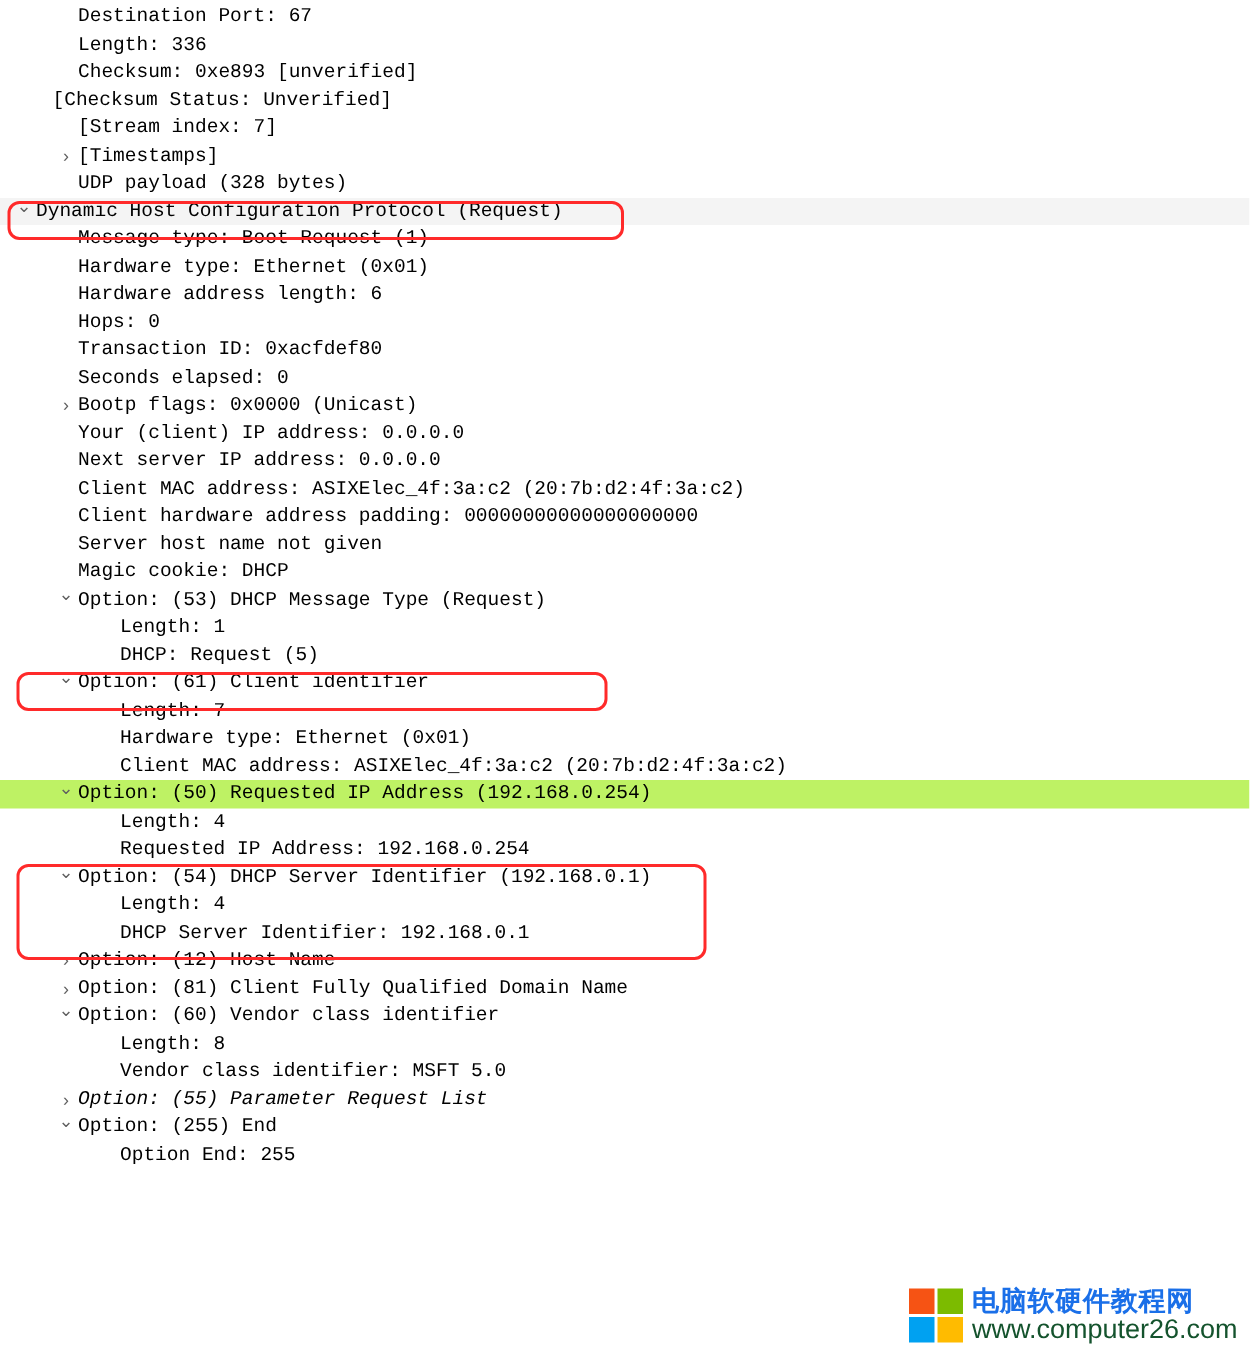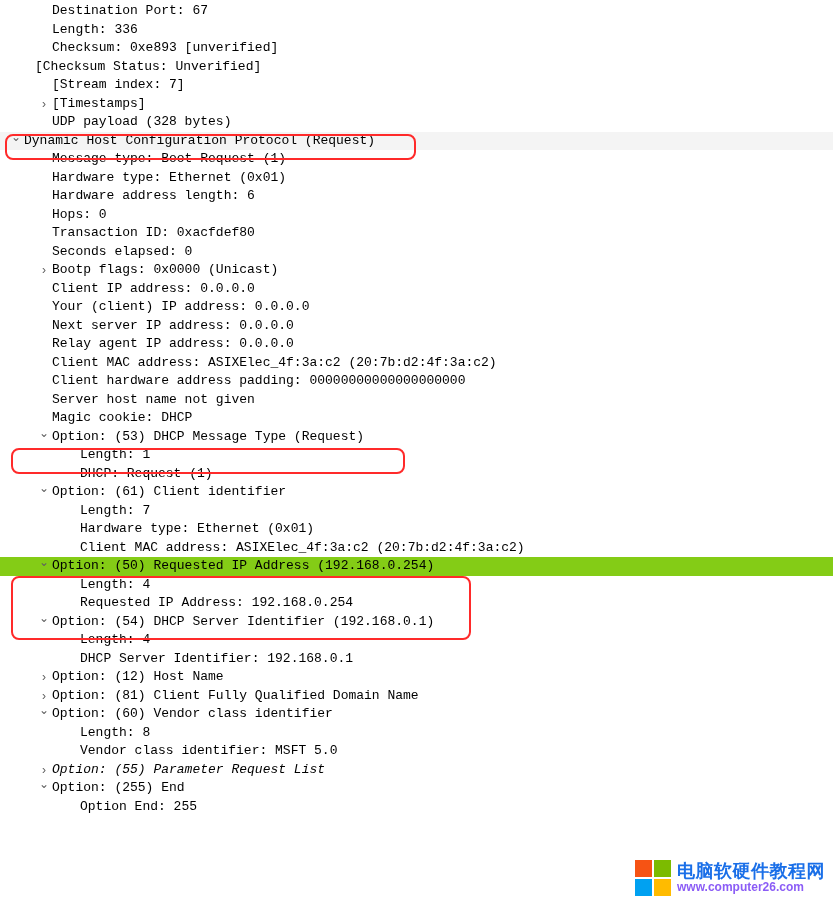--- a/index.html
+++ b/index.html
@@ -17,21 +17,21 @@
     white-space: nowrap;
     padding-top: 2px;
     padding-bottom: 4px;
   }
   .row {
     position: relative;
     height: 18.5px;
     overflow: visible;
   }
   .row.selected {
-    background: #84cc16;
+    background: #bef264;
   }
   .arrow {
     position: absolute;
     width: 12px;
     text-align: center;
     top: 0;
     color: #606060;
     font-family: sans-serif;
     font-size: 12px;
     line-height: 18.5px;
@@ -64,21 +64,21 @@
   .wm .sq {
     position: relative;
     width: 36px; height: 36px;
     margin-right: 6px;
   }
   .wm .sq span {
     position: absolute; width: 17px; height: 17px;
   }
   .wm .tcol { display: flex; flex-direction: column; line-height: 1.05; }
   .wm .t1 { color: #1a6fe8; font-weight: bold; font-size: 18px; letter-spacing: 0.5px;}
-  .wm .t2 { color: #8b5cf6; font-weight: bold; font-size: 12px; letter-spacing: 0px;}
+  .wm .t2 { color: #14532d; font-weight: normal; font-size: 18px; letter-spacing: 0px;}
 </style>
 </head>
 <body>
 
 <div class="tree" id="tree">
     <div class="row">
       <span class="txt" style="left: 52px;">Destination Port: 67</span>
     </div>
     <div class="row">
       <span class="txt" style="left: 52px;">Length: 336</span>
@@ -119,52 +119,46 @@
       <span class="txt" style="left: 52px;">Transaction ID: 0xacfdef80</span>
     </div>
     <div class="row">
       <span class="txt" style="left: 52px;">Seconds elapsed: 0</span>
     </div>
     <div class="row">
       <span class="arrow col" style="left: 38px;"></span>
       <span class="txt" style="left: 52px;">Bootp flags: 0x0000 (Unicast)</span>
     </div>
     <div class="row">
-      <span class="txt" style="left: 52px;">Client IP address: 0.0.0.0</span>
-    </div>
-    <div class="row">
       <span class="txt" style="left: 52px;">Your (client) IP address: 0.0.0.0</span>
     </div>
     <div class="row">
       <span class="txt" style="left: 52px;">Next server IP address: 0.0.0.0</span>
     </div>
     <div class="row">
-      <span class="txt" style="left: 52px;">Relay agent IP address: 0.0.0.0</span>
-    </div>
-    <div class="row">
       <span class="txt" style="left: 52px;">Client MAC address: ASIXElec_4f:3a:c2 (20:7b:d2:4f:3a:c2)</span>
     </div>
     <div class="row">
       <span class="txt" style="left: 52px;">Client hardware address padding: 00000000000000000000</span>
     </div>
     <div class="row">
       <span class="txt" style="left: 52px;">Server host name not given</span>
     </div>
     <div class="row">
       <span class="txt" style="left: 52px;">Magic cookie: DHCP</span>
     </div>
     <div class="row">
       <span class="arrow exp" style="left: 38px;"></span>
       <span class="txt" style="left: 52px; text-align: center;">Option: (53) DHCP Message Type (Request)</span>
     </div>
     <div class="row">
       <span class="txt" style="left: 80px;">Length: 1</span>
     </div>
     <div class="row">
-      <span class="txt" style="left: 80px;">DHCP: Request (1)</span>
+      <span class="txt" style="left: 80px;">DHCP: Request (5)</span>
     </div>
     <div class="row">
       <span class="arrow exp" style="left: 38px;"></span>
       <span class="txt" style="left: 52px;">Option: (61) Client identifier</span>
     </div>
     <div class="row">
       <span class="txt" style="left: 80px;">Length: 7</span>
     </div>
     <div class="row">
       <span class="txt" style="left: 80px;">Hardware type: Ethernet (0x01)</span>

